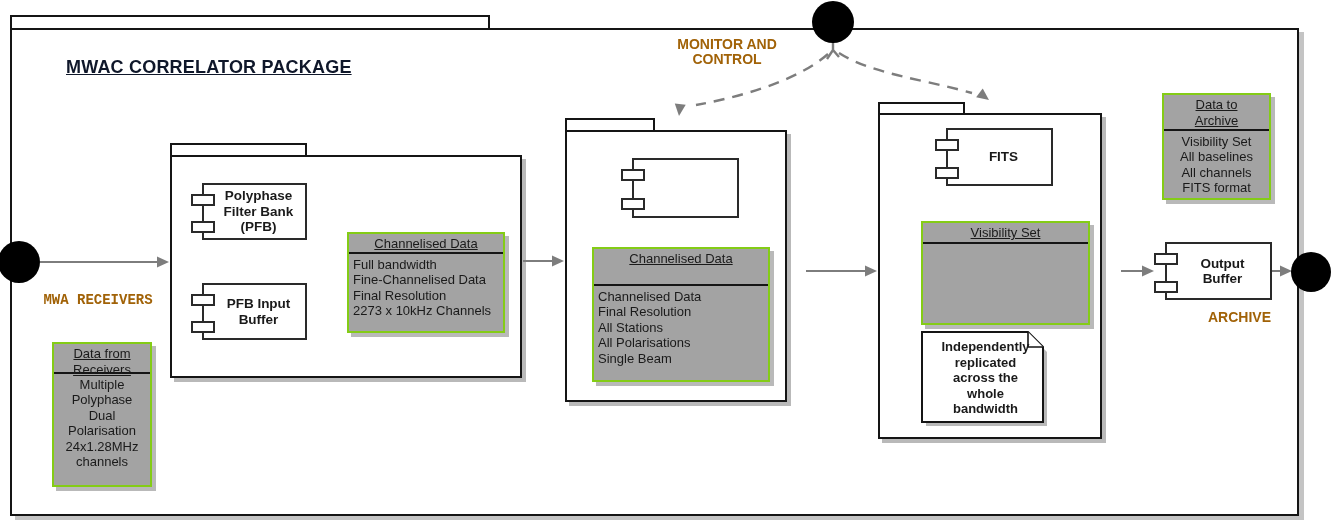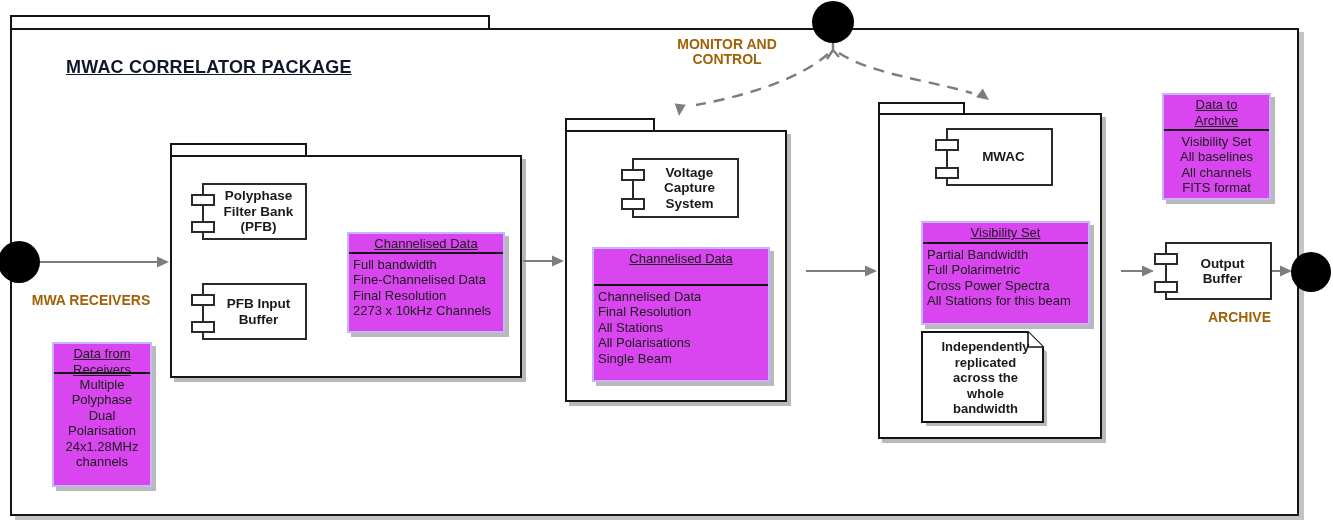--- a/index.html
+++ b/index.html
@@ -31,21 +31,21 @@
     font-weight:bold; font-size:13.5px; line-height:15.5px; text-align:center;
     white-space:pre-line; padding-left:8px; width:100%;
   }
   .port {
     position:absolute; left:-13px; width:24px; height:12px;
     background:#ffffff; border:2px solid #2a2a2a;
   }
   .p1 { top:9px; } .p2 { top:36px; }
   
   .databox {
-    position:absolute; background:#d946ef; border:2px solid #c4b5fd; z-index:3;
+    position:absolute; background:#a3a3a3; border:2px solid #84cc16; z-index:3;
     box-shadow:4px 4px 0 #b9b9b9;
   }
   .db-title {
     border-bottom:2px solid #151515; text-align:center; font-size:13px;
     line-height:15.5px; padding-top:2px;
   }
   .db-title .u { text-decoration:underline; white-space:pre-line; }
   .db-body {
     font-size:13px; line-height:15.4px; padding:3px 4px 0 4px; white-space:pre-line;
   }
@@ -119,23 +119,20 @@
   </div>
 
   <div class="sheet" style="left:583px; top:148px; width:222px; height:272px;"></div>
   <div class="sheet" style="left:574px; top:139px; width:222px; height:272px;"></div>
   <div class="pkg-tab" style="left:565px; top:118px; width:90px; height:13px;"></div>
   <div class="pkg-body" style="left:565px; top:130px; width:222px; height:272px;"></div>
 
   <div class="comp" style="left:632px; top:158px; width:107px; height:60px;">
     <span class="port p1"></span>
     <span class="port p2" style="top:38px;"></span>
-    <div class="comp-label">Voltage
-Capture
-System</div>
   </div>
 
   <div class="databox" style="left:592px; top:247px; width:178px; height:135px;">
     <div class="db-title" style="height:37px;">
       <span class="u">Channelised Data</span>
     </div>
     <div class="db-body">Channelised Data
 Final Resolution
 All Stations
 All Polarisations
@@ -143,31 +140,27 @@
   </div>
 
   <div class="sheet" style="left:896px; top:131px; width:224px; height:326px;"></div>
   <div class="sheet" style="left:887px; top:122px; width:224px; height:326px;"></div>
   <div class="pkg-tab" style="left:878px; top:102px; width:87px; height:12px;"></div>
   <div class="pkg-body" style="left:878px; top:113px; width:224px; height:326px;"></div>
 
   <div class="comp" style="left:946px; top:128px; width:107px; height:58px;">
     <span class="port p1"></span>
     <span class="port p2" style="top:37px;"></span>
-    <div class="comp-label">MWAC</div>
+    <div class="comp-label">FITS</div>
   </div>
 
   <div class="databox" style="left:921px; top:221px; width:169px; height:104px;">
     <div class="db-title" style="height:21px;">
       <span class="u">Visibility Set</span>
     </div>
-    <div class="db-body">Partial Bandwidth
-Full Polarimetric
-Cross Power Spectra
-All Stations for this beam</div>
   </div>
 
   <div class="notebox" style="left:921px; top:331px; width:127px; height:96px;">
     <svg width="127" height="96">
       <polygon points="5,6 111,6 126,21 126,95 5,95" fill="#b9b9b9" stroke="none"></polygon>
       <polygon points="1,1 107,1 122,16 122,91 1,91" fill="#ffffff" stroke="#151515" stroke-width="2"></polygon>
       <path d="M107,1 L107,16 L122,16" fill="#ffffff" stroke="#151515" stroke-width="1.6"></path>
     </svg>
     <div class="note-text">Independently
 replicated
@@ -227,16 +220,16 @@
       <polygon points="0,0 -12,-5.5 -12,5.5" transform="translate(989,100) rotate(37)"></polygon>
     </g>
   </svg>
 
   <div class="node" style="left:812px; top:1px; width:42px; height:42px;"></div>
   <div class="node" style="left:-2px; top:241px; width:42px; height:42px;"></div>
   <div class="node" style="left:1291px; top:252px; width:40px; height:40px;"></div>
 
   <div class="lbl" style="left:652px; top:37px; width:150px;">MONITOR AND
 CONTROL</div>
-  <div class="lbl" style="left:21px; top:293px; width:140px;">MWA RECEIVERS</div>
+  <div class="lbl" style="left:28px; top:293px; width:140px;font-family:Liberation Mono, monospace;">MWA RECEIVERS</div>
   <div class="lbl" style="left:1192px; top:310px; width:95px;">ARCHIVE</div>
 
 </div>
 
 </body></html>

